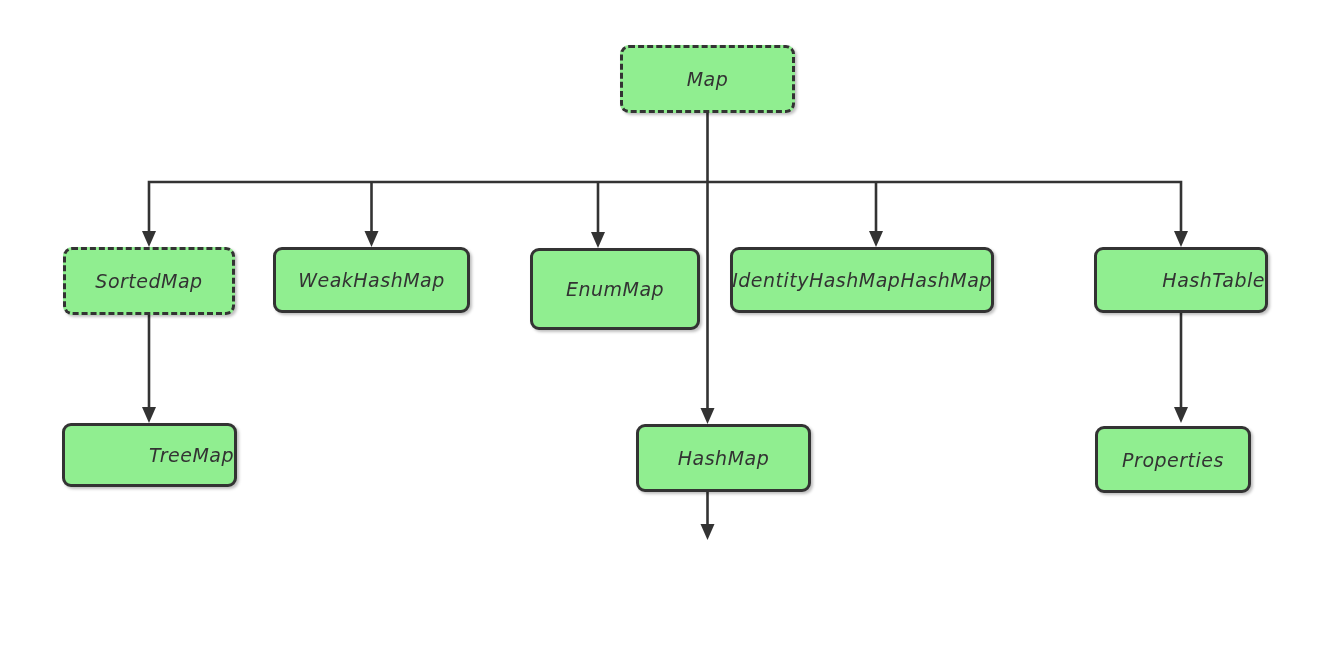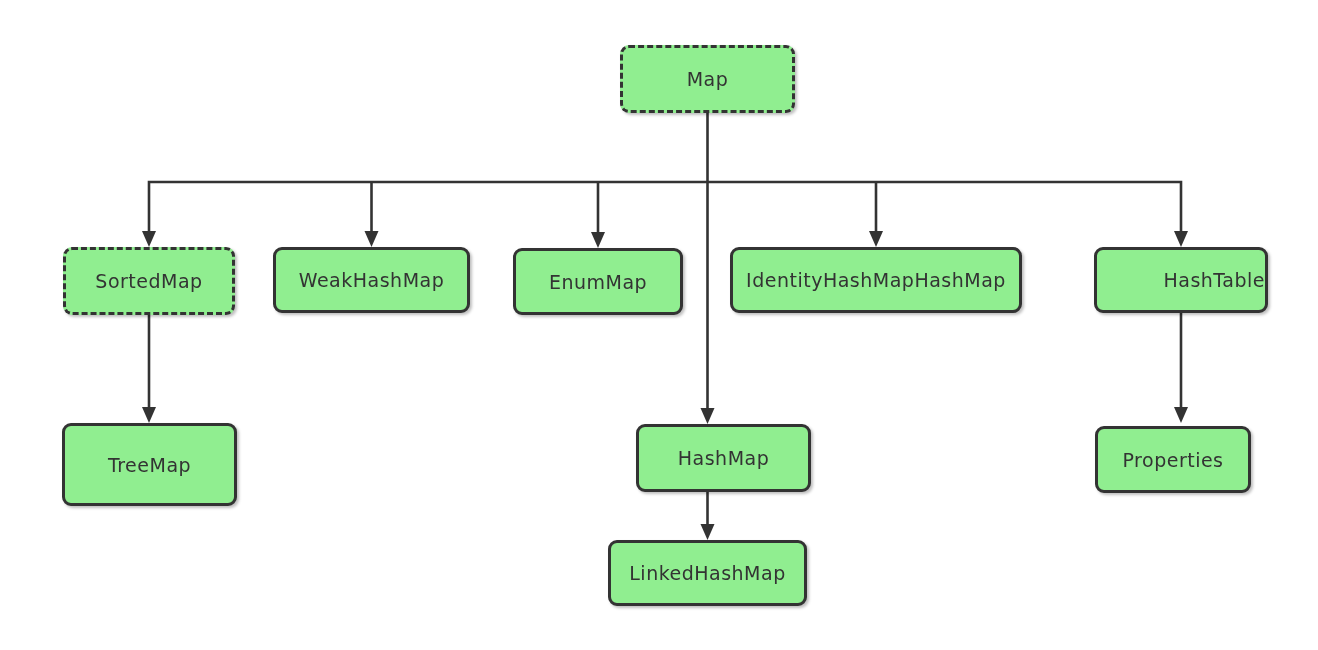--- a/index.html
+++ b/index.html
@@ -36,30 +36,31 @@
     background: #90EE90;
     border: 3px solid #333333;
     border-radius: 9px;
     display: flex;
     align-items: center;
     justify-content: center;
     color: #333333;
     font-size: 19px;
     letter-spacing: 0.5px;
     box-shadow: 2px 2px 3px rgba(0,0,0,0.25);
+    font-style: italic;
   }
   .node.dashed { border-style: dashed; }
 
   .n-map            { left: 620px;  top: 45px;  width: 175px; height: 68px; }
   .n-sortedmap      { left: 63px;   top: 247px; width: 172px; height: 68px; justify-content: center; }
   .n-weakhashmap    { left: 273px;  top: 247px; width: 197px; height: 66px; align-items: center; }
-  .n-enummap        { left: 513px;  top: 248px; width: 170px; height: 67px; }
-  .n-identity       { left: 730px;  top: 247px; width: 292px; height: 66px; }
+  .n-enummap        { left: 530px;  top: 248px; width: 170px; height: 82px; }
+  .n-identity       { left: 730px;  top: 247px; width: 264px; height: 66px; }
   .n-hashtable      { left: 1094px; top: 247px; width: 174px; height: 66px; justify-content: flex-end; }
-  .n-treemap        { left: 62px;   top: 423px; width: 175px; height: 83px; }
+  .n-treemap        { left: 62px;   top: 423px; width: 175px; height: 64px; justify-content: flex-end; }
   .n-hashmap        { left: 636px;  top: 424px; width: 175px; height: 68px; }
   .n-properties     { left: 1095px; top: 426px; width: 156px; height: 67px; }
   .n-linkedhashmap  { left: 608px;  top: 540px; width: 199px; height: 66px; }
 </style>
 </head>
 <body>
 
 <div class="canvas">
 
   <svg class="wires" viewBox="0 0 1318 650" xmlns="http://www.w3.org/2000/svg">
@@ -118,17 +119,14 @@
   </div>
 
   <div class="node n-hashmap">
     <span>HashMap</span>
   </div>
 
   <div class="node n-properties">
     <span>Properties</span>
   </div>
 
-  <div class="node n-linkedhashmap">
-    <span>LinkedHashMap</span>
-  </div>
 
 </div>
 
 </body></html>

